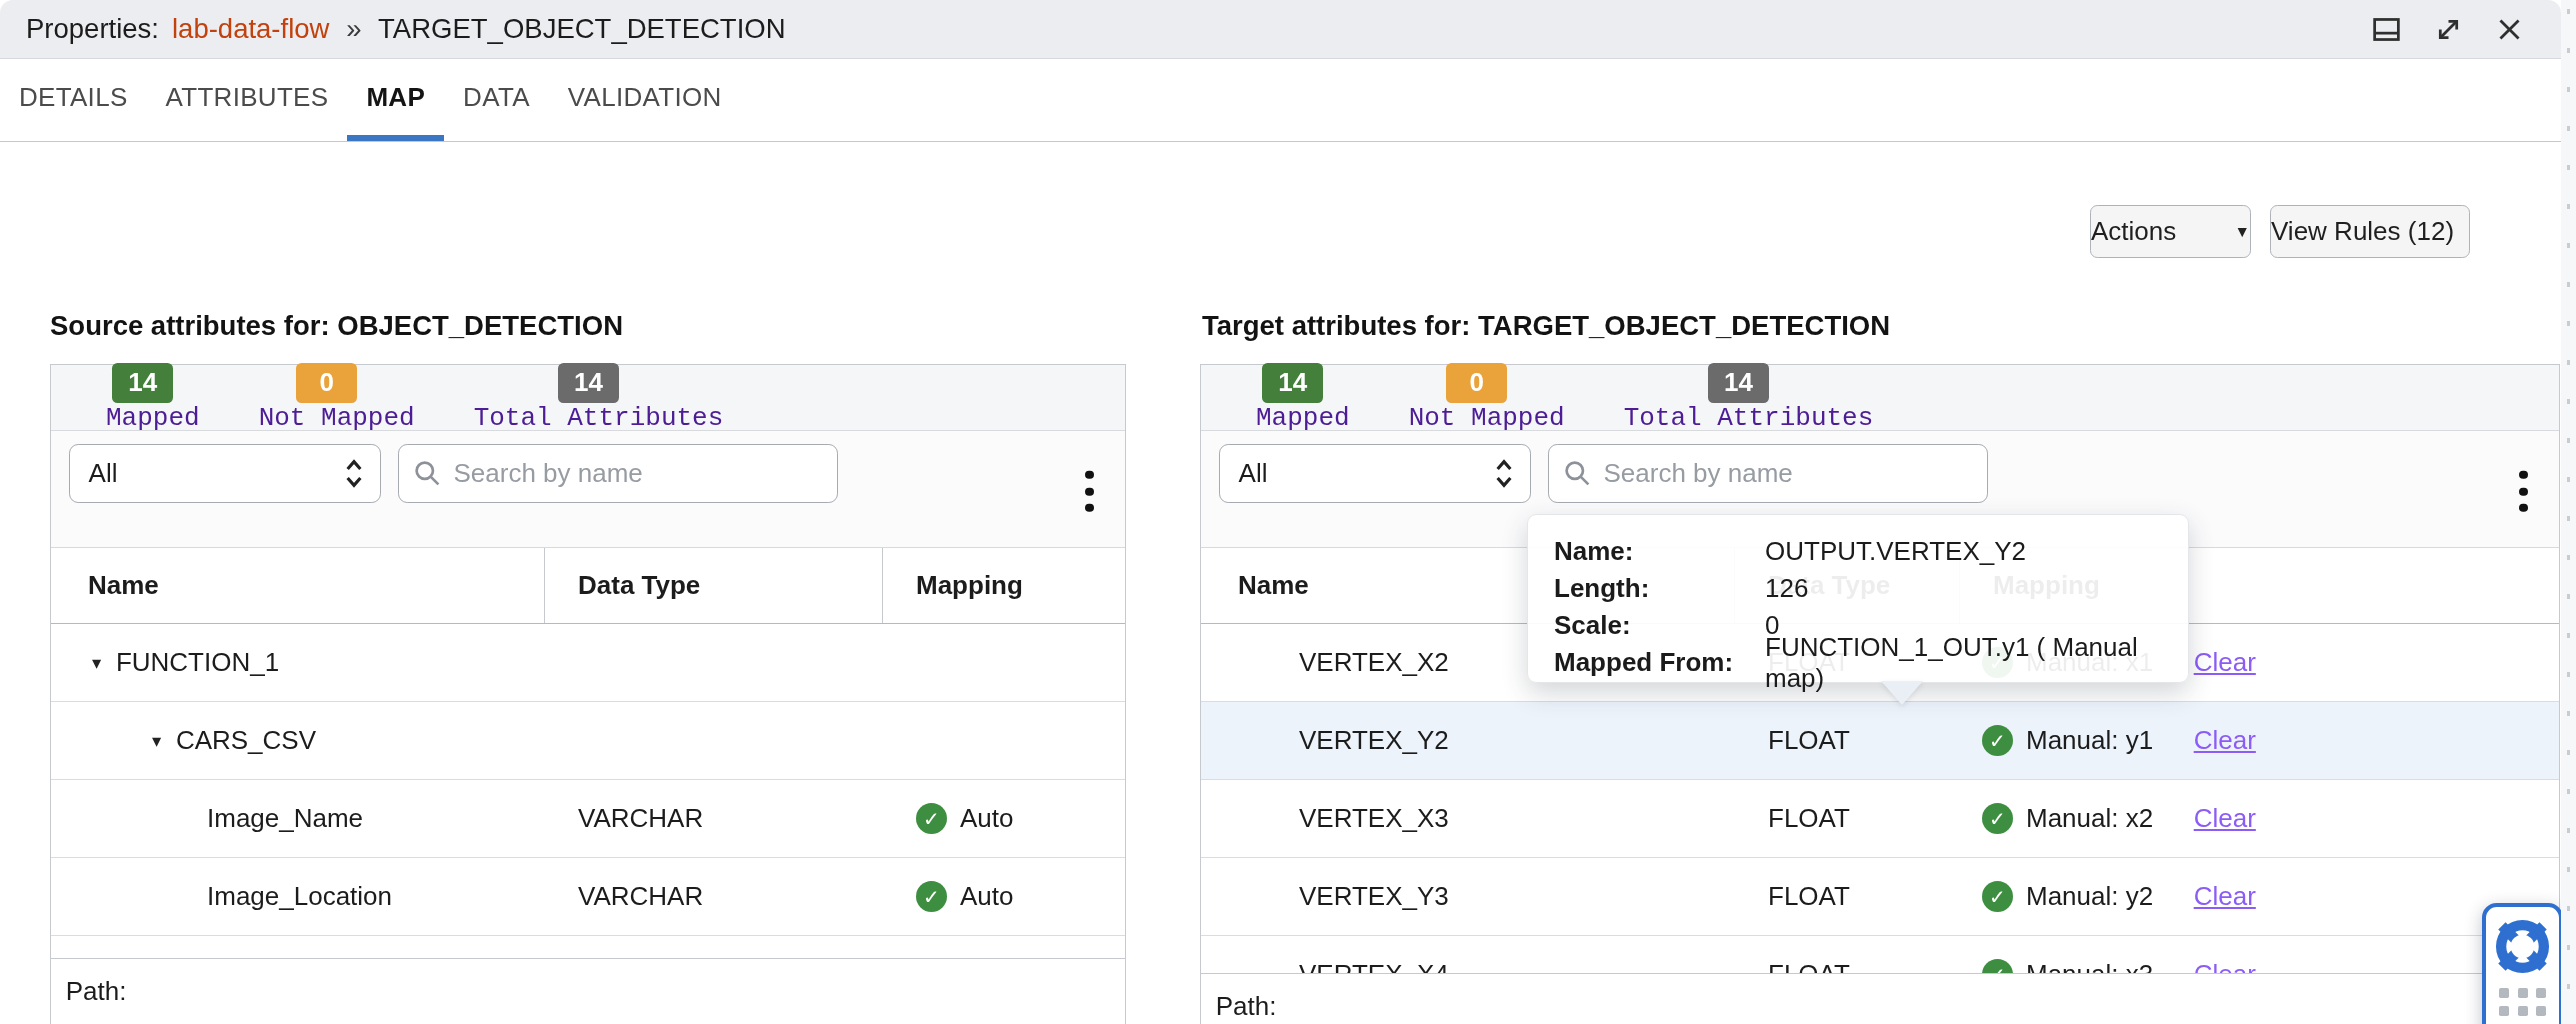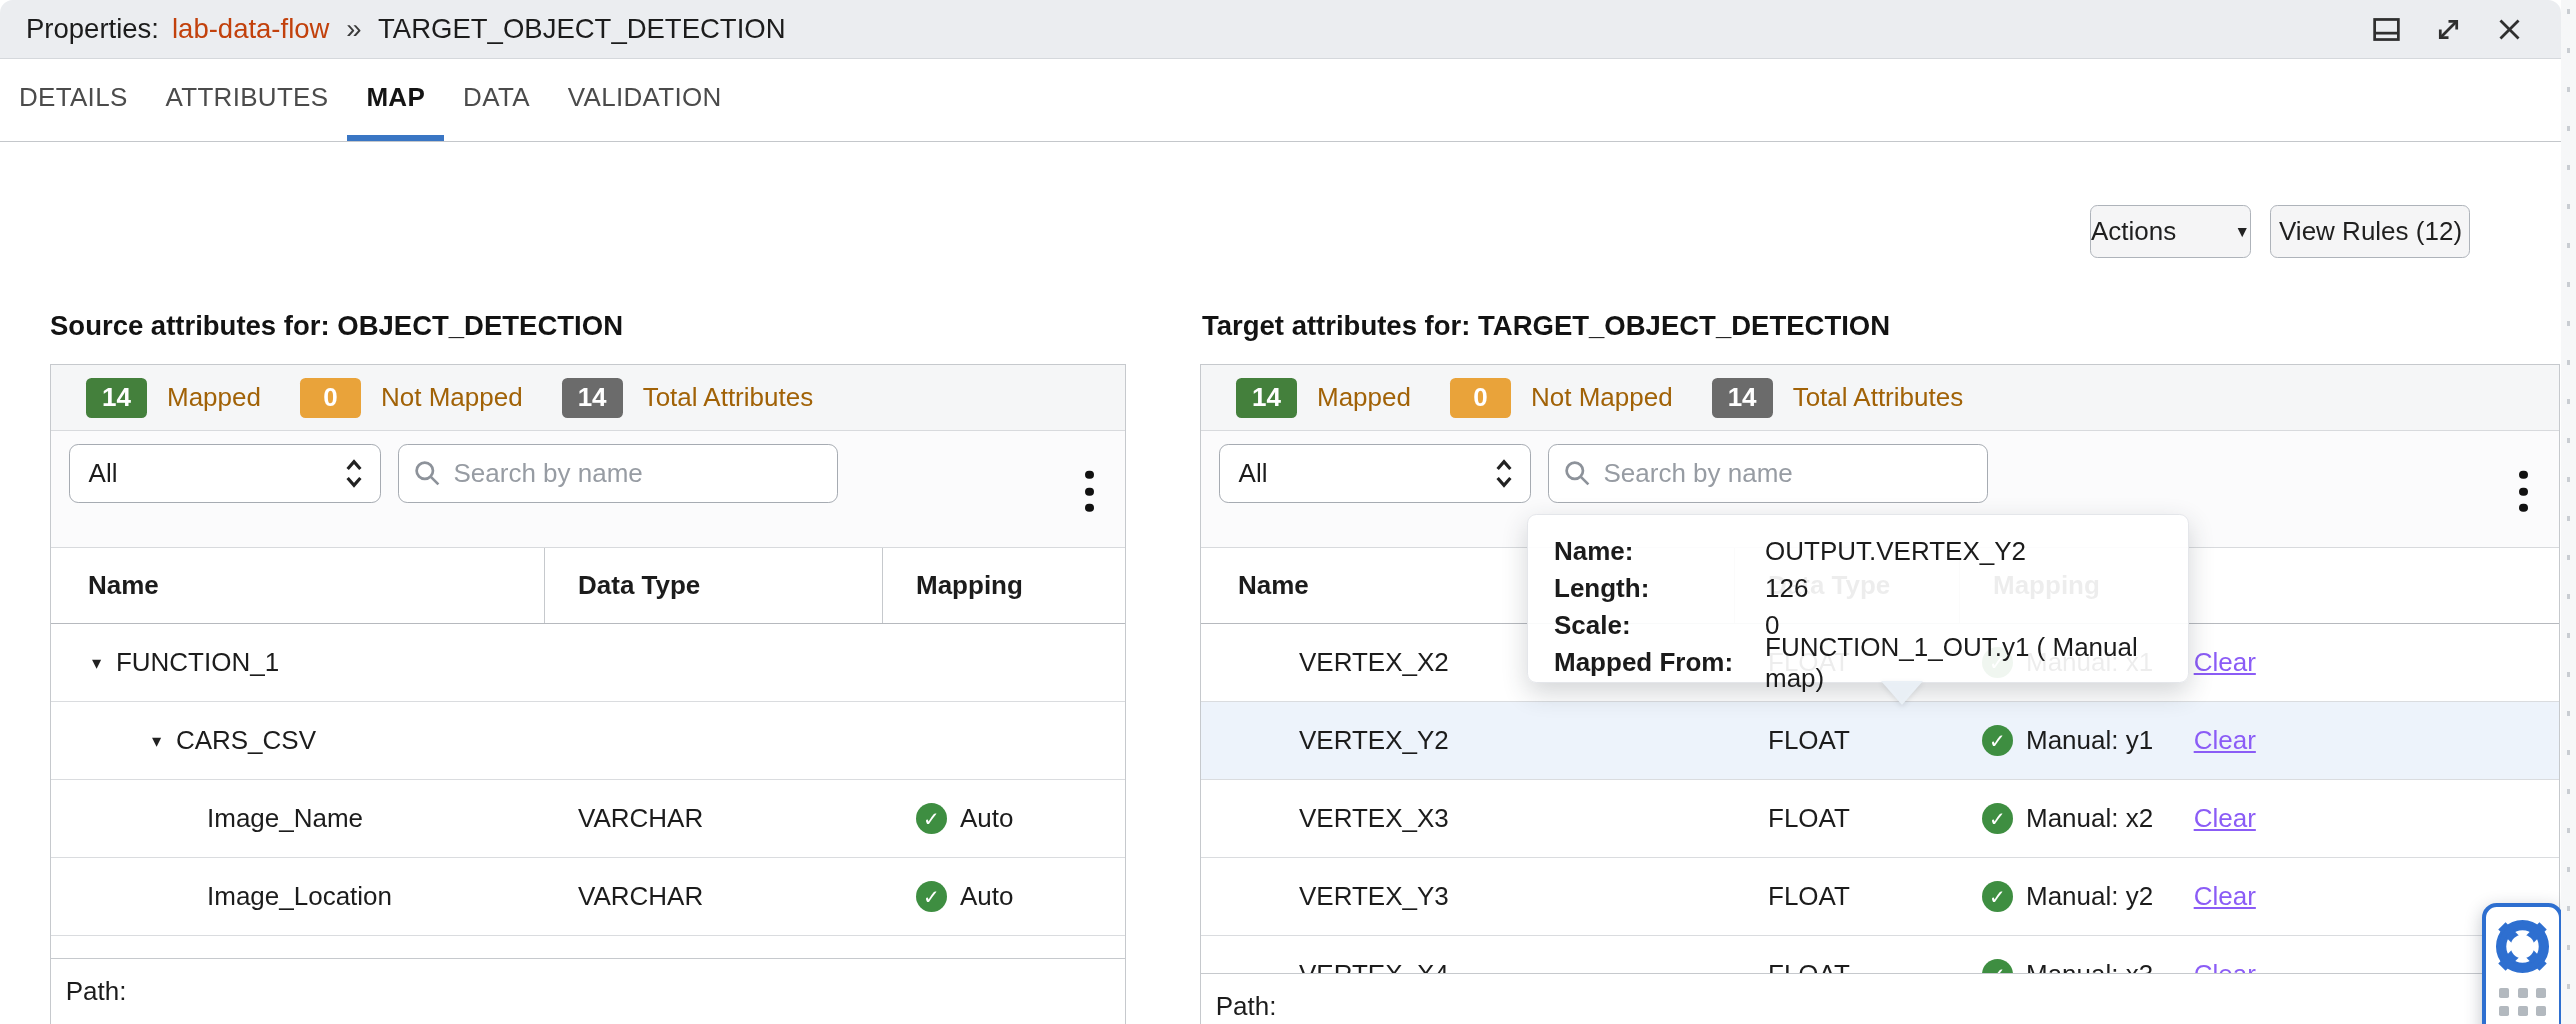--- a/index.html
+++ b/index.html
@@ -33,41 +33,41 @@
     border-bottom:6.4px solid transparent; cursor:pointer; letter-spacing:0.3px; }
   .tab.active { color:#141414; font-weight:700; border-bottom-color:#3a76c4; }
 
   
   .instruction { position:absolute; left:26px; top:211px; height:53px; line-height:53px; font-size:26px; color:#1c1c1c; }
   .btn { position:absolute; top:205px; height:53px; background:#f5f5f6; border:1.8px solid #aeb3ba;
     border-radius:7.3px; font-size:26px; color:#1f1f1f; display:flex; align-items:center; justify-content:space-between;
     gap:14.7px; cursor:pointer; }
   .btn-actions { left:2090px; width:161px; }
   .btn-actions .caret { font-size:15.6px; color:#222; }
-  .btn-rules { left:2270px; width:200px;padding-left:8px; }
+  .btn-rules { left:2270px; width:200px; }
 
   
   .sec-heading { position:absolute; top:310px; font-size:27.5px; font-weight:700; color:#131313; }
   .sec-heading.src { left:50px; }
   .sec-heading.tgt { left:1202px; }
 
   
   .panel { position:absolute; top:364px; height:697px; border:1.8px solid #c6c9cd; background:#ffffff; }
   .panel.src { left:50px;  width:1076px; }
   .panel.tgt { left:1200px; width:1360px; }
 
   .stats-row { height:66px; background:#f5f6f7; border-bottom:0.9px solid #d8dadd;
     display:flex; align-items:center; padding-left:35px; }
-  .stat { display:flex; align-items:center; margin-right:39px; }
+  .stat { display:flex; align-items:center; margin-right:39px;flex-direction:column; }
   .stat-badge { min-width:61px; height:40px; border-radius:5.5px; color:#ffffff; font-size:26px; font-weight:700;
     display:flex; align-items:center; justify-content:center; padding:0 9.2px; }
   .stat-badge.green  { background:#44803c; }
   .stat-badge.orange { background:#e9a33a; }
   .stat-badge.gray   { background:#6b6b6b; }
-  .stat-label { font-size:26px; margin-left:20px; color:#a16207; }
+  .stat-label { font-size:26px; margin-left:20px; color:#4c1d95;font-family:Liberation Mono, monospace; }
 
   .filter-row { height:117px; background:#fbfbfc; border-bottom:0.9px solid #d8dadd; position:relative;
     display:flex; align-items:flex-start; padding:13px 0 0 18.3px; }
   .select { width:312px; height:59px; background:#ffffff; border:1.8px solid #a6abb2; border-radius:9.2px;
     display:flex; align-items:center; justify-content:space-between; padding:0 16.5px 0 18.3px; font-size:26px; cursor:pointer; }
   .searchbox { width:440px; height:59px; background:#ffffff; border:1.8px solid #a6abb2; border-radius:9.2px;
     margin-left:16.5px; display:flex; align-items:center; padding:0 14.7px; cursor:text; }
   .searchbox .ph { font-size:26px; color:#979ca3; margin-left:11px; }
   .kebab { position:absolute; right:31px; top:50%; transform:translateY(-44%); width:9.2px; cursor:pointer;
     display:flex; flex-direction:column; gap:8.3px; align-items:center; }

